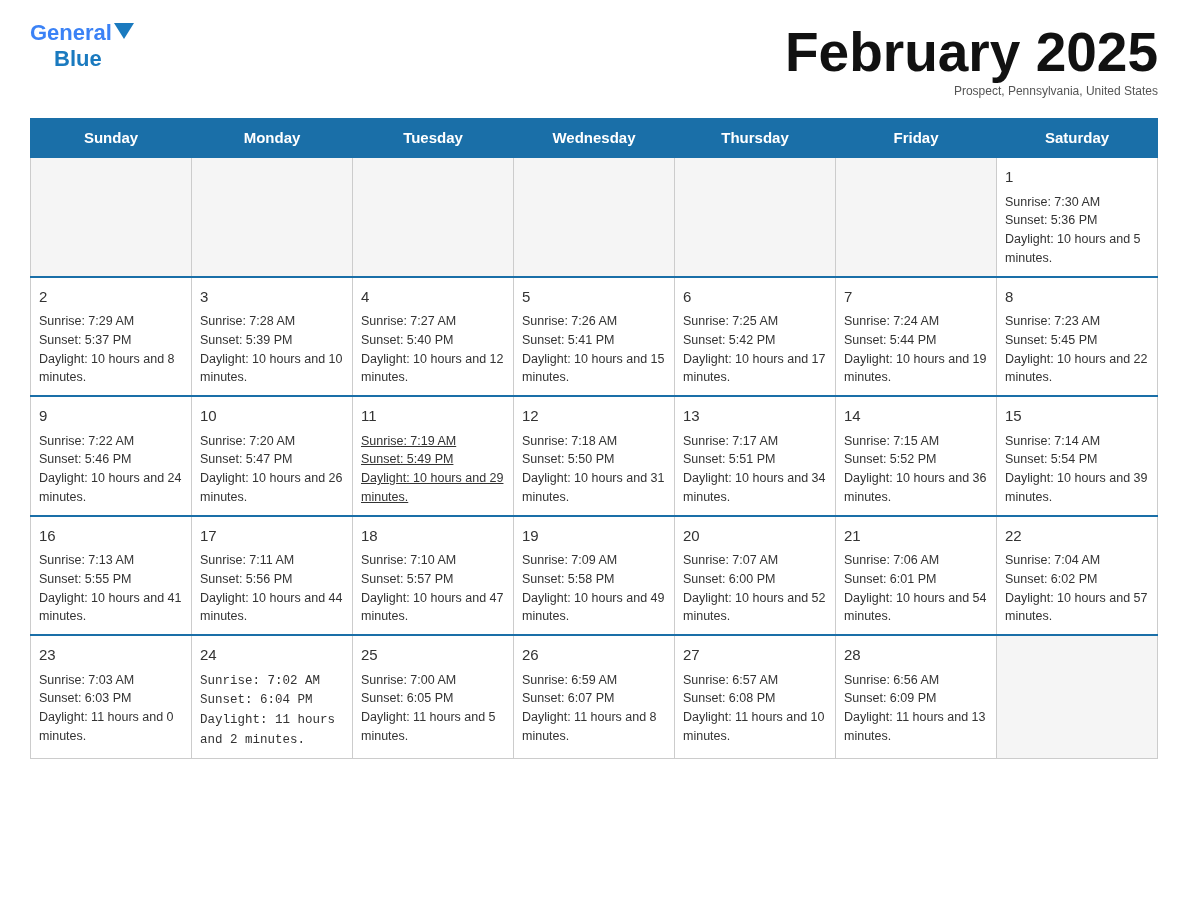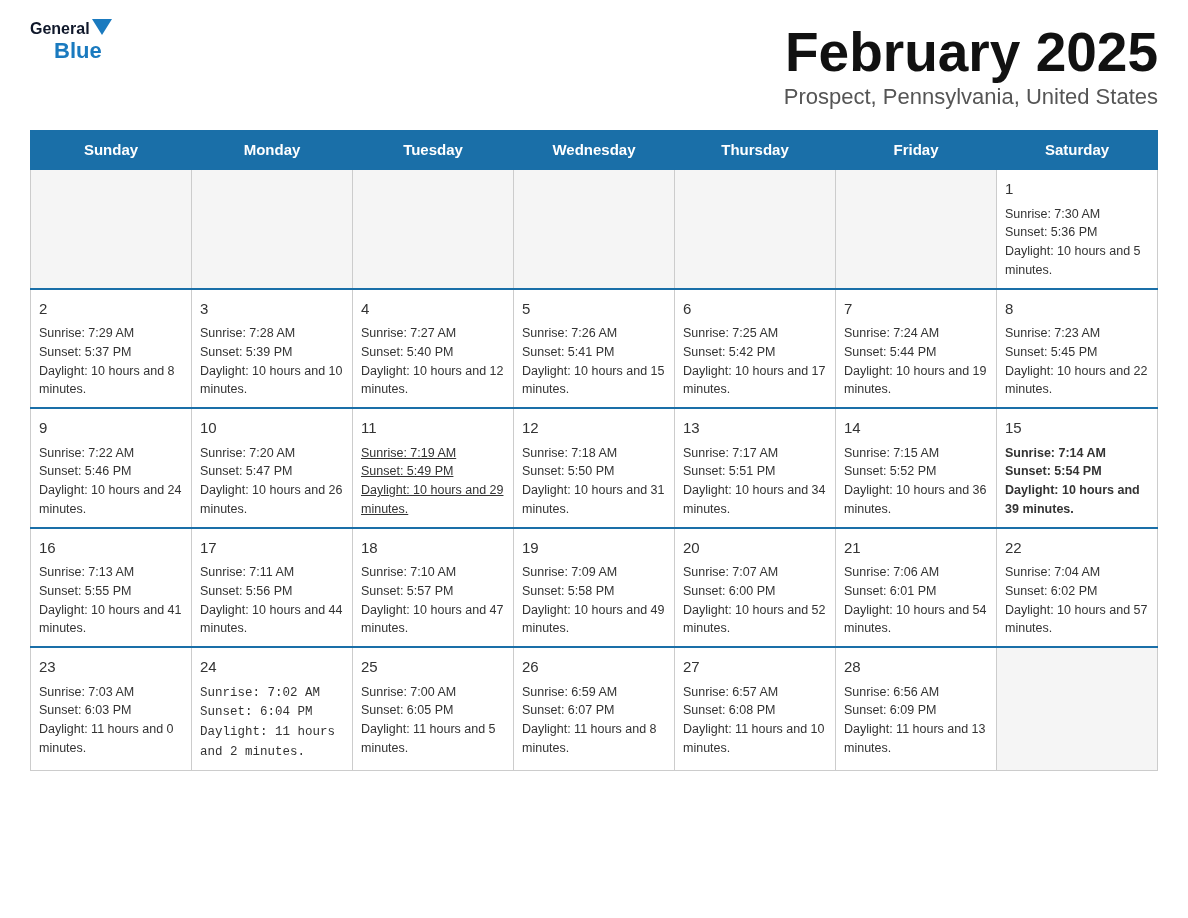--- a/index.html
+++ b/index.html
@@ -14,23 +14,23 @@
       justify-content: space-between;
       align-items: flex-start;
       margin-bottom: 20px;
     }
     .logo {
       display: flex;
       flex-direction: column;
       align-items: flex-start;
     }
     .logo-general {
-      font-size: 16px;
-      font-weight: bold;
-      color: #0f172a;
+      font-size: 22px;
+      font-weight: bold;
+      color: #3b82f6;
     }
     .logo-blue {
       font-size: 22px;
       font-weight: bold;
       color: #1a7abf;
       margin-left: 24px;
     }
     .logo-row {
       display: flex;
       align-items: center;
@@ -46,21 +46,21 @@
     }
     .title-block {
       text-align: right;
     }
     .title-block h1 {
       font-size: 55px;
       font-weight: bold;
       color: #111;
     }
     .title-block .subtitle {
-      font-size: 22px;
+      font-size: 12px;
       color: #555;
     }
     table {
       width: 100%;
       border-collapse: collapse;
       table-layout: fixed;
     }
     thead tr th {
       background-color: #1a6fa8;
       color: #fff;
@@ -178,21 +178,21 @@
 Daylight: 10 hours and 29 minutes.</span></td>
         <td><span class="day-num">12</span><span class="day-info" style="white-space: pre-line;">Sunrise: 7:18 AM
 Sunset: 5:50 PM
 Daylight: 10 hours and 31 minutes.</span></td>
         <td><span class="day-num">13</span><span class="day-info" style="white-space: pre-line;">Sunrise: 7:17 AM
 Sunset: 5:51 PM
 Daylight: 10 hours and 34 minutes.</span></td>
         <td><span class="day-num">14</span><span class="day-info" style="white-space: pre-line;">Sunrise: 7:15 AM
 Sunset: 5:52 PM
 Daylight: 10 hours and 36 minutes.</span></td>
-        <td><span class="day-num">15</span><span class="day-info" style="white-space: pre-line; font-weight: bold;">Sunrise: 7:14 AM
+        <td><span class="day-num">15</span><span class="day-info" style="white-space: pre-line;">Sunrise: 7:14 AM
 Sunset: 5:54 PM
 Daylight: 10 hours and 39 minutes.</span></td>
       </tr>
       <tr>
         <td><span class="day-num">16</span><span class="day-info" style="white-space: pre-line;">Sunrise: 7:13 AM
 Sunset: 5:55 PM
 Daylight: 10 hours and 41 minutes.</span></td>
         <td><span class="day-num">17</span><span class="day-info" style="white-space: pre-line;">Sunrise: 7:11 AM
 Sunset: 5:56 PM
 Daylight: 10 hours and 44 minutes.</span></td>

